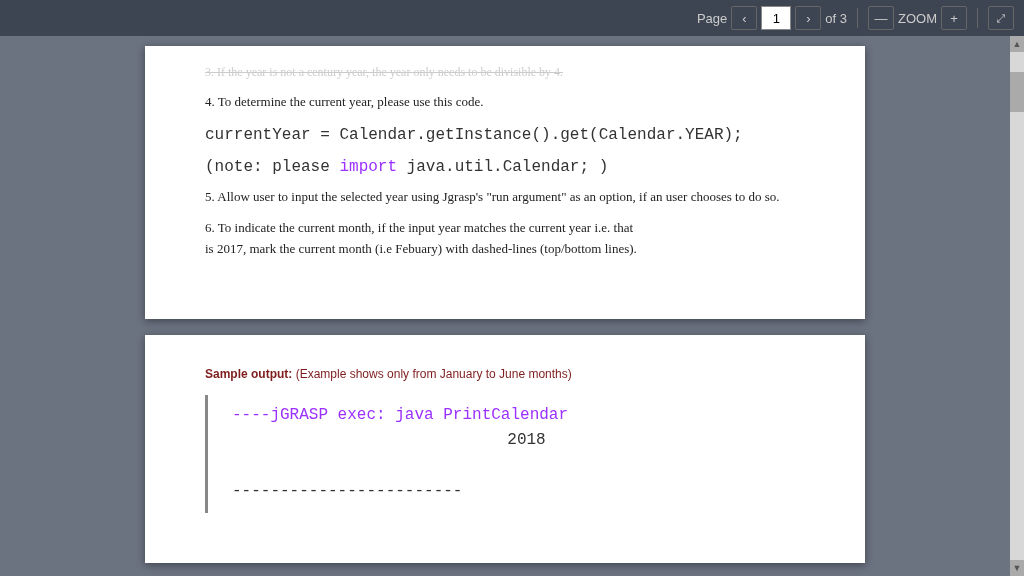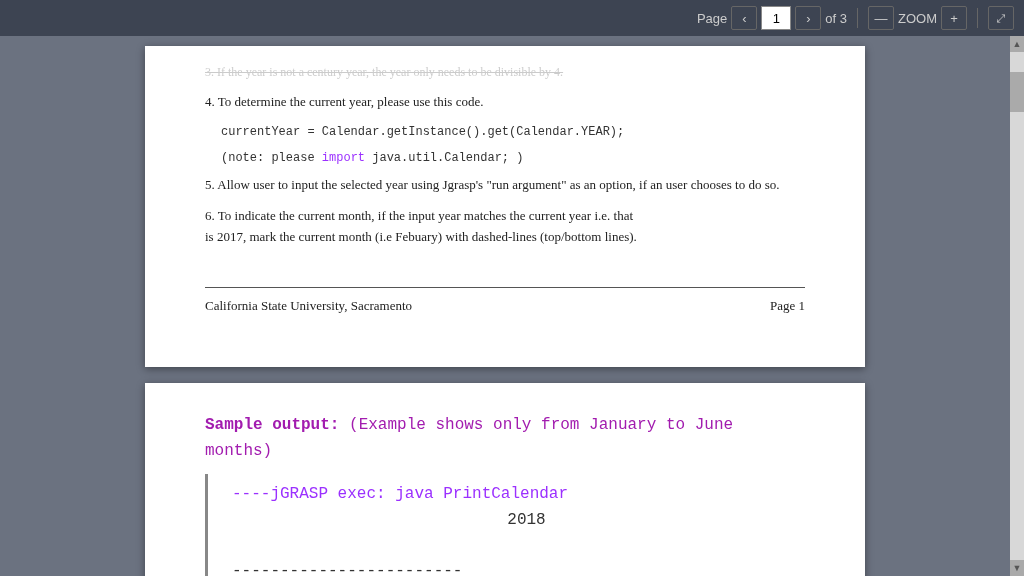--- a/index.html
+++ b/index.html
@@ -127,23 +127,23 @@
       color: #222;
       line-height: 1.6;
     }
 
     .page-content p {
       margin-bottom: 10px;
     }
 
     .code-block {
       font-family: 'Courier New', Courier, monospace;
-      font-size: 12px;
+      font-size: 16px;
       color: #333;
-      margin: 8px 16px;
+      margin: 8px 0;
       line-height: 1.5;
     }
 
     .code-keyword {
       color: #9b30ff;
       font-weight: normal;
     }
 
     .page-footer {
       margin-top: 40px;
@@ -155,23 +155,23 @@
       font-size: 13px;
       color: #222;
     }
 
     
     .doc-page.page2 {
       padding-top: 30px;
     }
 
     .sample-output-heading {
-      font-family: Liberation Mono, monospace;
-      font-size: 16px;
-      color: #a21caf;
+      font-family: Liberation Sans, sans-serif;
+      font-size: 12px;
+      color: #7f1d1d;
       margin-bottom: 10px;
     }
 
     .sample-output-heading strong {
       font-weight: bold;
     }
 
     .code-terminal {
       border-left: 3px solid #888;
       padding: 8px 24px;
@@ -270,24 +270,20 @@
           (note: please <span class="code-keyword">import</span> java.util.Calendar; )
         </div>
 
         <p>5. Allow user to input the selected year using Jgrasp's "run argument" as an option, if an user chooses to do so.</p>
 
         <p>
           <span>6. To indicate the current month, if the input year matches the current year i.e. that</span><br>
           <span>is 2017, mark the current month (i.e Febuary) with dashed-lines (top/bottom lines).</span><br>
         </p>
 
-        <div class="page-footer">
-          <span>California State University, Sacramento</span>
-          <span>Page 1</span>
-        </div>
       </div>
     </div>
 
     <div class="doc-page page2">
       <div class="page-content">
 
         <p class="sample-output-heading">
           <strong>Sample output:</strong>
           <span>(Example shows only from January to June months)</span>
         </p>

